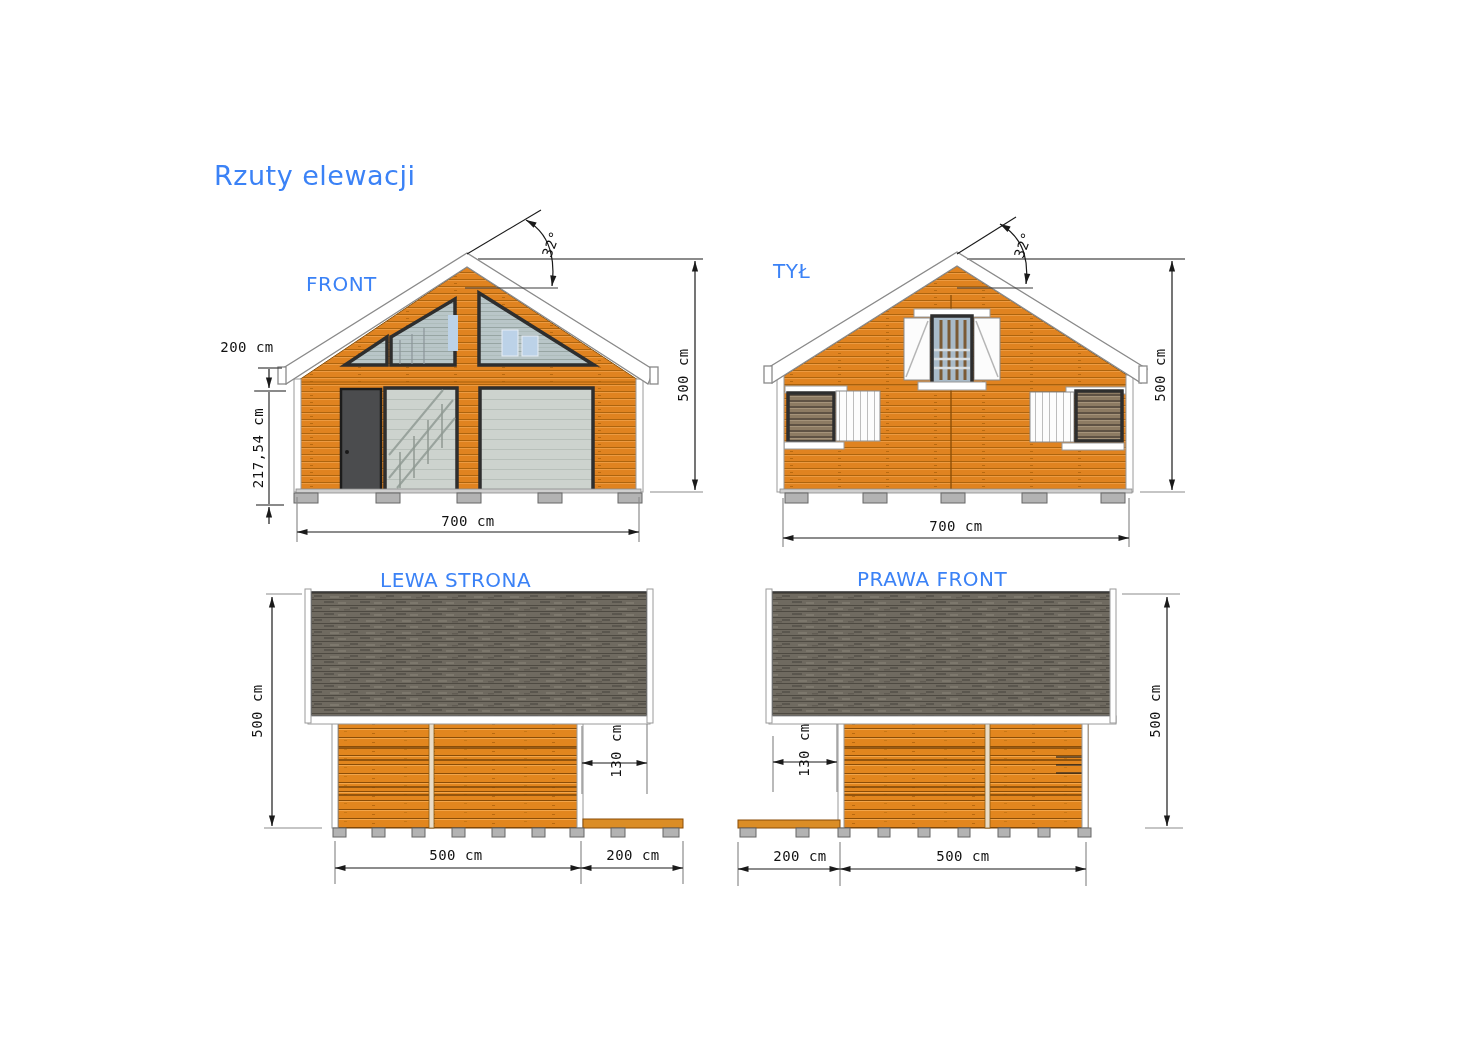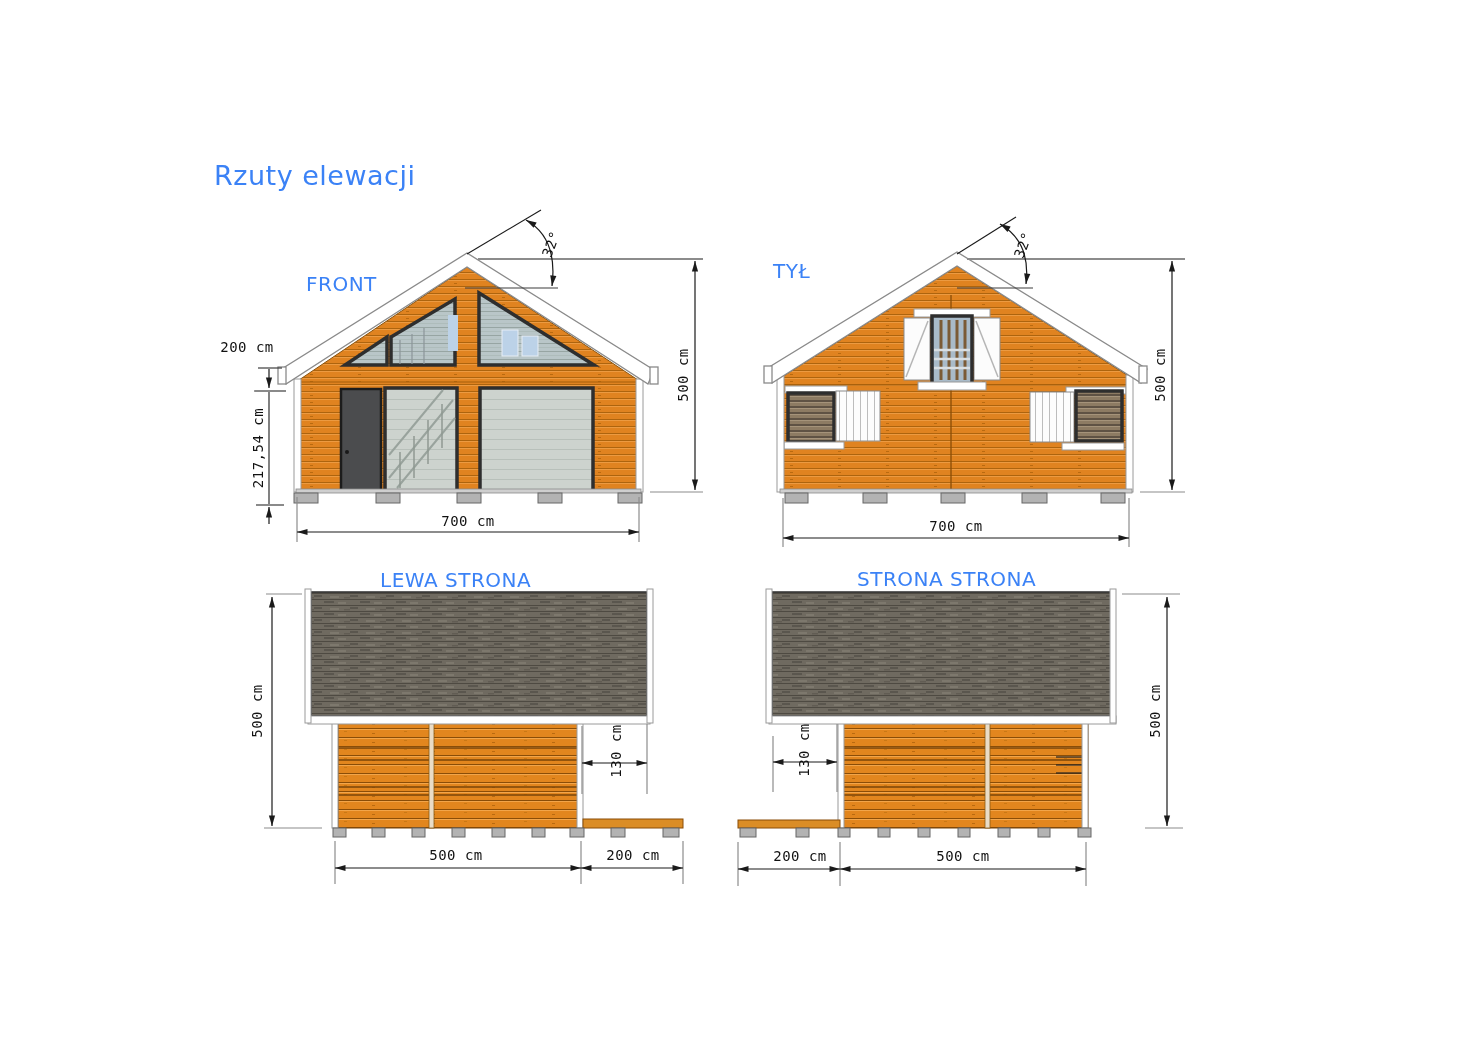--- a/index.html
+++ b/index.html
@@ -283,21 +283,21 @@
     <path class="dim" d="M738,869 L840,869" marker-start="url(#arr)" marker-end="url(#arr)"></path>
     <path class="dim" d="M840,869 L1086,869" marker-start="url(#arr)" marker-end="url(#arr)"></path>
   </g>
 </svg>
 
 <div class="lbl title" style="left:214px;top:160px;">Rzuty elewacji</div>
 
 <div class="lbl view-label" style="left:306px;top:272px;width:100px;">FRONT</div>
 <div class="lbl view-label" style="left:773px;top:259px;width:100px;">TYŁ</div>
 <div class="lbl view-label" style="left:380px;top:568px;width:160px;">LEWA STRONA</div>
-<div class="lbl view-label" style="left:857px;top:567px;width:160px;">STRONA STRONA</div>
+<div class="lbl view-label" style="left:857px;top:567px;width:160px;">PRAWA FRONT</div>
 
 <div class="lbl dim-label" style="left:210px;top:339px;width:74px;">200 cm</div>
 <div class="lbl dim-label rot" style="left:208px;top:440px;width:100px;">217,54 cm</div>
 <div class="lbl dim-label" style="left:431px;top:513px;width:74px;">700 cm</div>
 <div class="lbl dim-label rot" style="left:643px;top:367px;width:80px;">500 cm</div>
 <div class="lbl dim-label rot70" style="left:531px;top:236px;width:40px;">32°</div>
 
 <div class="lbl dim-label" style="left:919px;top:518px;width:74px;">700 cm</div>
 <div class="lbl dim-label rot" style="left:1120px;top:367px;width:80px;">500 cm</div>
 <div class="lbl dim-label rot70" style="left:1003px;top:237px;width:40px;">32°</div>

